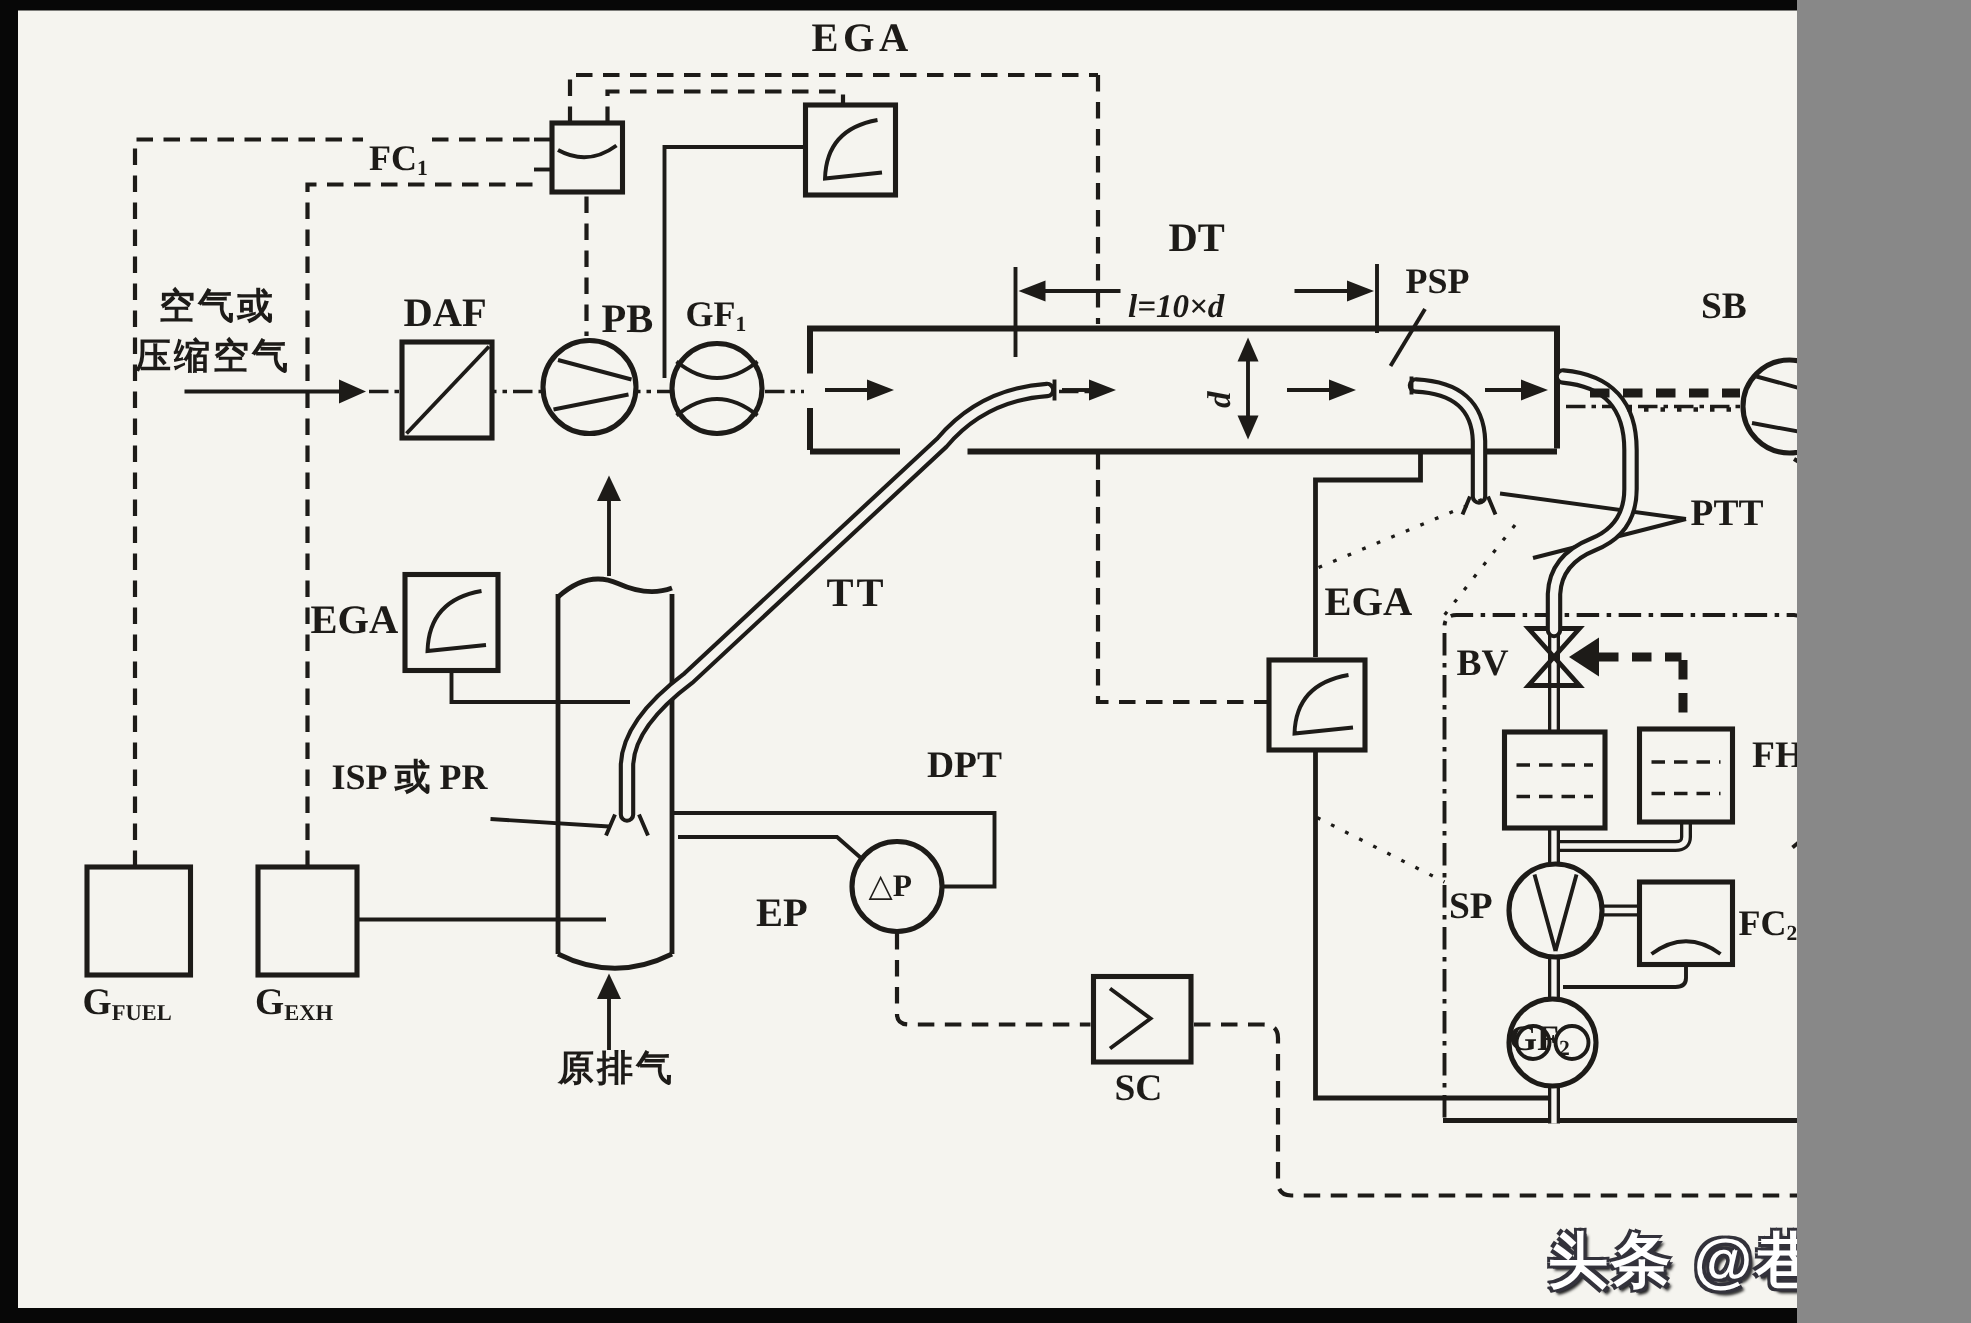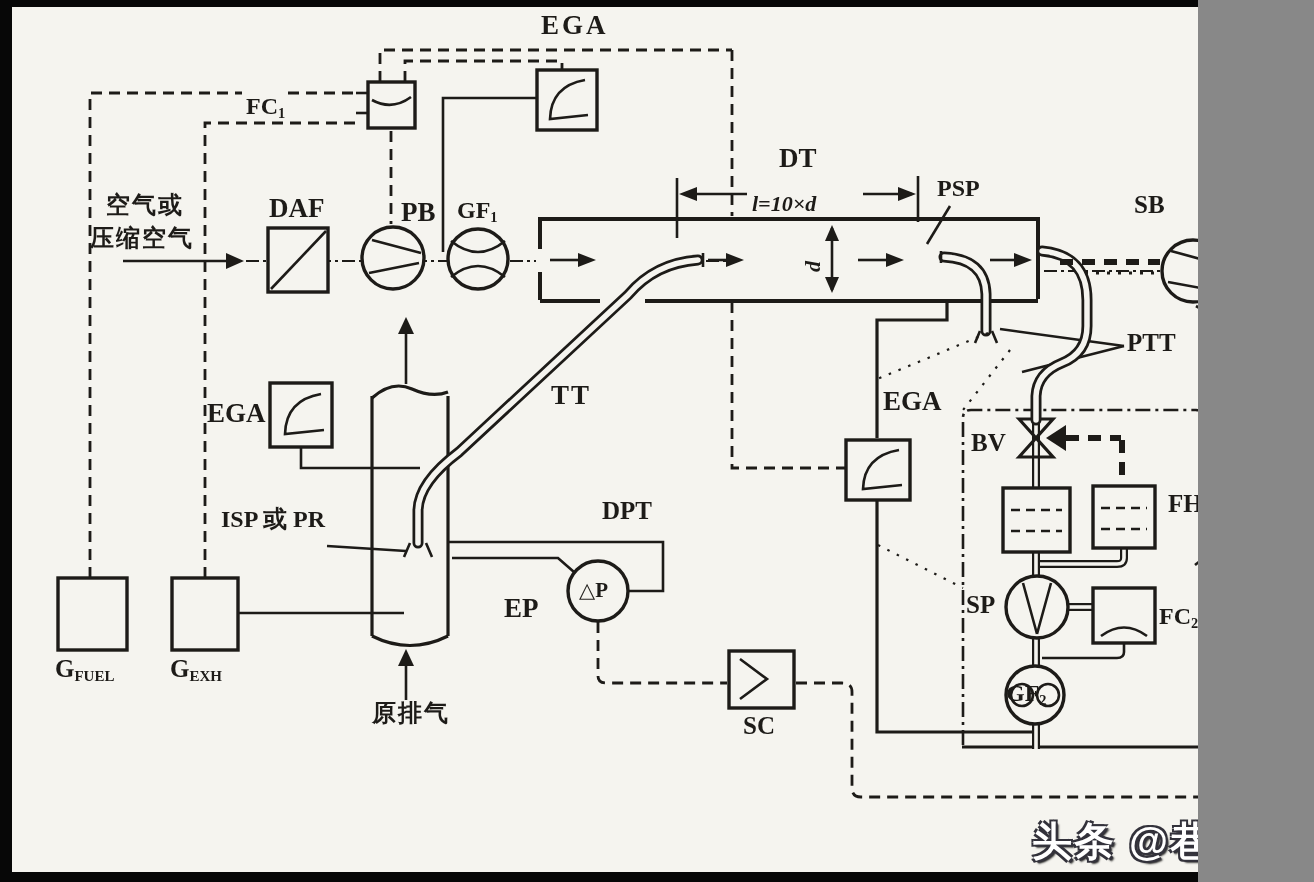--- a/index.html
+++ b/index.html
@@ -245,21 +245,21 @@
   <div class="lbl fs22 ital" style="left:752px;top:193px;">l=10×d</div>
   <div class="lbl fs22 ital rot" style="left:802px;top:272px;">d</div>
   <div class="lbl fs24" style="left:937px;top:176px;">PSP</div>
   <div class="lbl fs25" style="left:1134px;top:192px;">SB</div>
   <div class="lbl fs25" style="left:1127px;top:330px;">PTT</div>
   <div class="lbl fs27" style="left:551px;top:382px;letter-spacing:2px;">TT</div>
   <div class="lbl fs27" style="left:207px;top:400px;">EGA</div>
   <div class="lbl fs27" style="left:883px;top:388px;">EGA</div>
   <div class="lbl fs24" style="left:209px;top:507px;margin-left:12px;">ISP 或 PR</div>
   <div class="lbl fs27" style="left:456px;top:595px;margin-left:48px;">EP</div>
-  <div class="lbl fs25" style="left:602px;top:498px;text-align:center;">DPT</div>
+  <div class="lbl fs25" style="left:618px;top:498px;text-align:center;">DPT</div>
   <div class="lbl" style="left:579px;top:580px;font-size:21px;">△P</div>
   <div class="lbl fs25" style="left:971px;top:430px;">BV</div>
   <div class="lbl fs25" style="left:1168px;top:491px;">FH</div>
   <div class="lbl fs25" style="left:1257px;top:505px;">PSS</div>
   <div class="lbl fs25" style="left:966px;top:592px;">SP</div>
   <div class="lbl fs24" style="left:1159px;top:604px;"><span>FC</span><span class="sub">2</span></div>
   <div class="lbl fs24" style="left:1006px;top:681px;"><span>GF</span><span class="sub">2</span></div>
   <div class="lbl fs25" style="left:743px;top:713px;">SC</div>
   <div class="lbl fs25" style="left:55px;top:656px;"><span>G</span><span class="sub">FUEL</span></div>
   <div class="lbl fs25" style="left:170px;top:656px;"><span>G</span><span class="sub">EXH</span></div>

